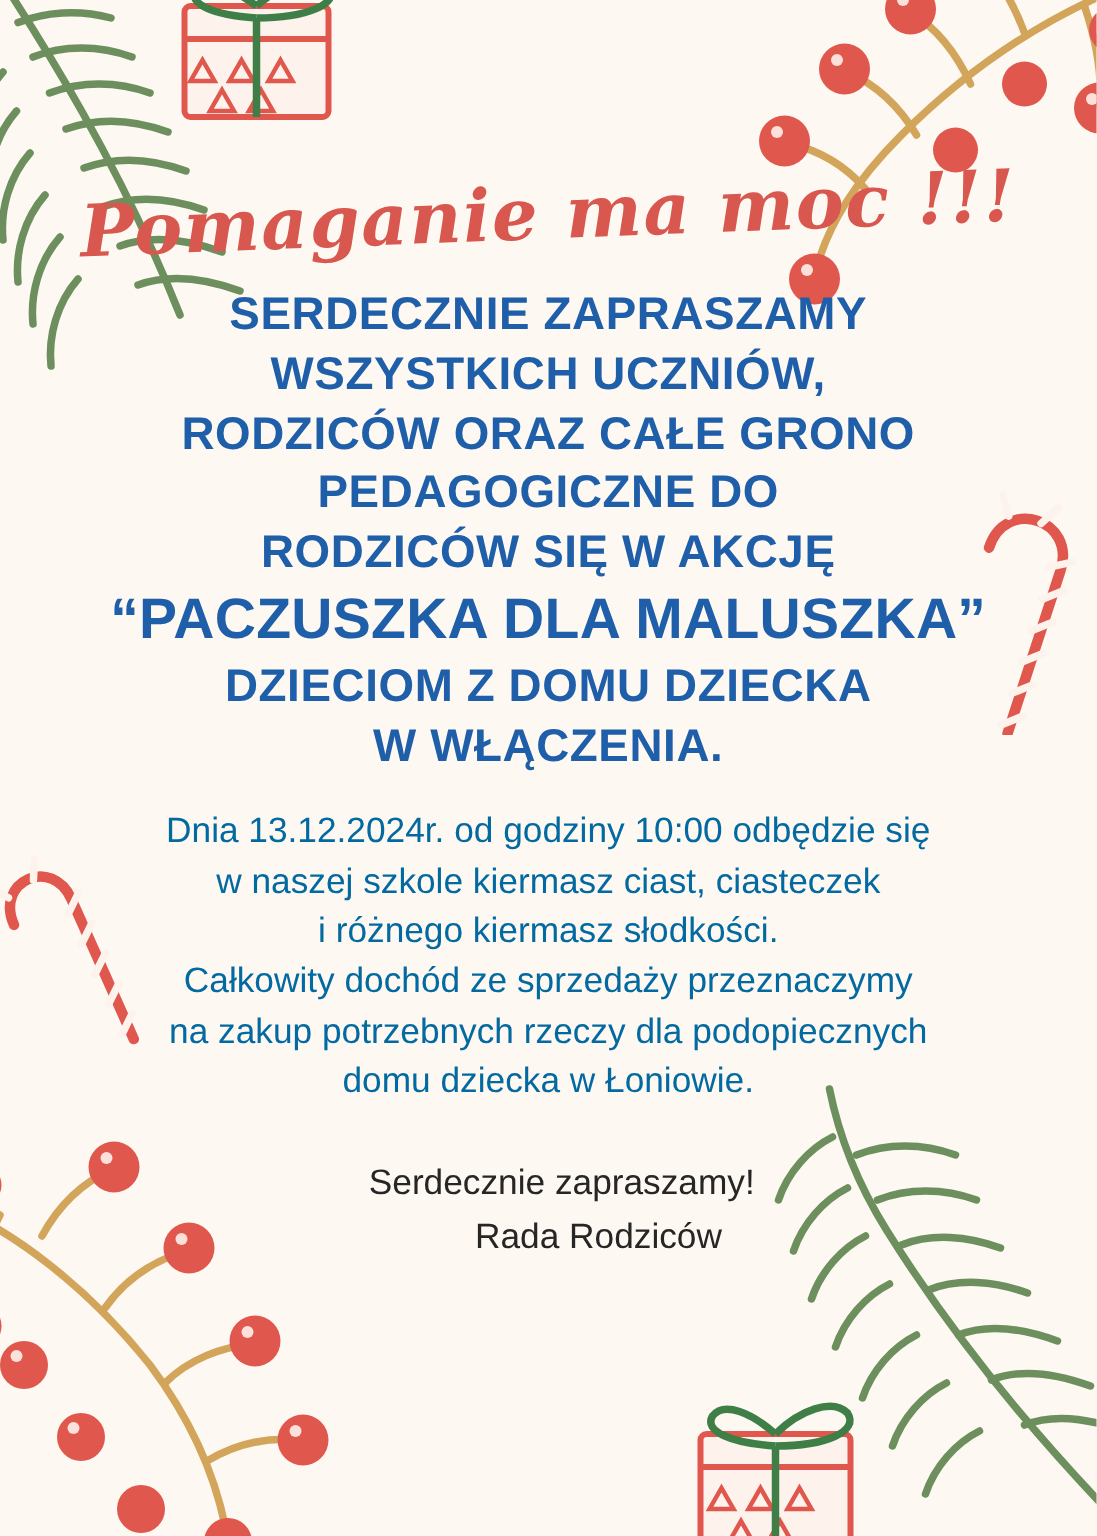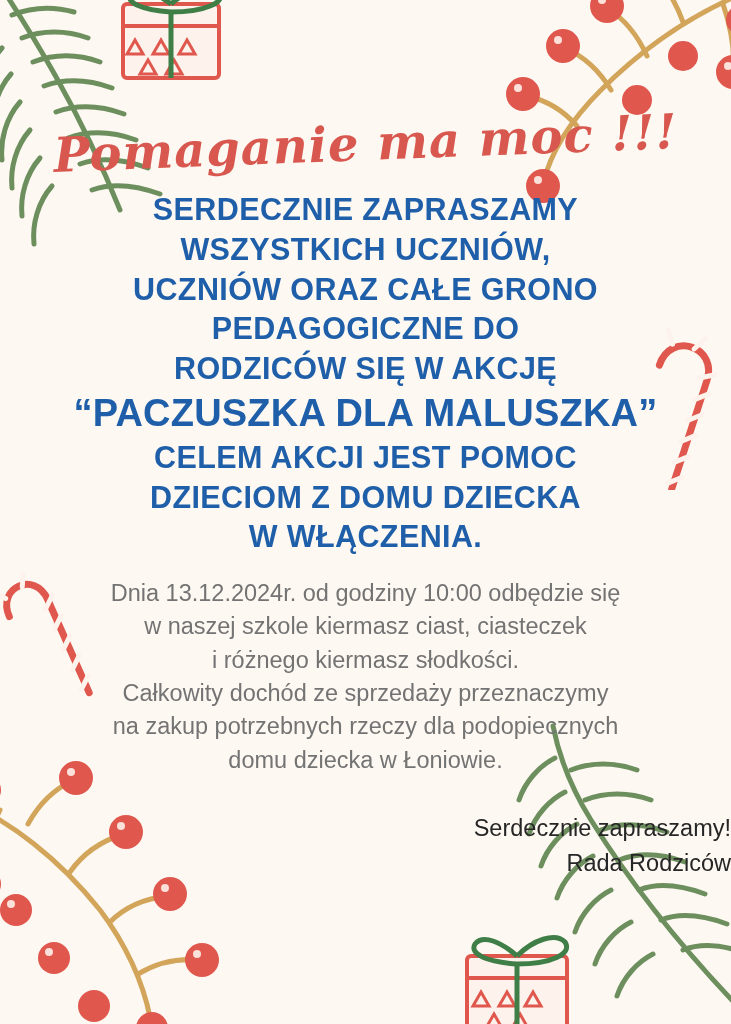--- a/index.html
+++ b/index.html
@@ -59,35 +59,35 @@
     letter-spacing: 0.4px;
   }
   .main-block .line { display: block; text-align: center; }
   .main-block .quoted {
     font-size: 38px;
     letter-spacing: 0.2px;
   }
 
   .green-block {
     margin-top: 20px;
-    color: #737373;
+    color: #0369a1;
     font-size: 23.5px;
     line-height: 1.42;
     font-weight: normal;
     text-align: center;
   }
   .green-block .line { display: block; }
 
   .sign-block {
     margin-top: 34px;
     color: #262626;
     font-size: 23.5px;
     line-height: 1.5;
   }
-  .sign-block .line { display: block; text-align: right; }
+  .sign-block .line { display: block; }
   .sign-block .line.indent { padding-left: 67px; }
   .sign-block .line.indent2 { padding-left: 18px; }
 </style>
 </head>
 <body>
 
 <div class="poster">
 
   <div class="decor">
 
@@ -261,25 +261,24 @@
 
   </div>
 
   <div class="content">
 
     <div class="script-title">Pomaganie ma moc !!!</div>
 
     <div class="main-block">
       <span class="line">SERDECZNIE ZAPRASZAMY</span>
       <span class="line">WSZYSTKICH UCZNIÓW,</span>
-      <span class="line">UCZNIÓW ORAZ CAŁE GRONO</span>
+      <span class="line">RODZICÓW ORAZ CAŁE GRONO</span>
       <span class="line">PEDAGOGICZNE DO</span>
       <span class="line">RODZICÓW SIĘ W AKCJĘ</span>
       <span class="line quoted">“PACZUSZKA DLA MALUSZKA”</span>
-      <span class="line">CELEM AKCJI JEST POMOC</span>
       <span class="line">DZIECIOM Z DOMU DZIECKA</span>
       <span class="line">W WŁĄCZENIA.</span>
     </div>
 
     <div class="green-block">
       <span class="line">Dnia 13.12.2024r. od godziny 10:00 odbędzie się</span>
       <span class="line">w naszej szkole kiermasz ciast, ciasteczek</span>
       <span class="line">i różnego kiermasz słodkości.</span>
       <span class="line">Całkowity dochód ze sprzedaży przeznaczymy</span>
       <span class="line">na zakup potrzebnych rzeczy dla podopiecznych</span>

